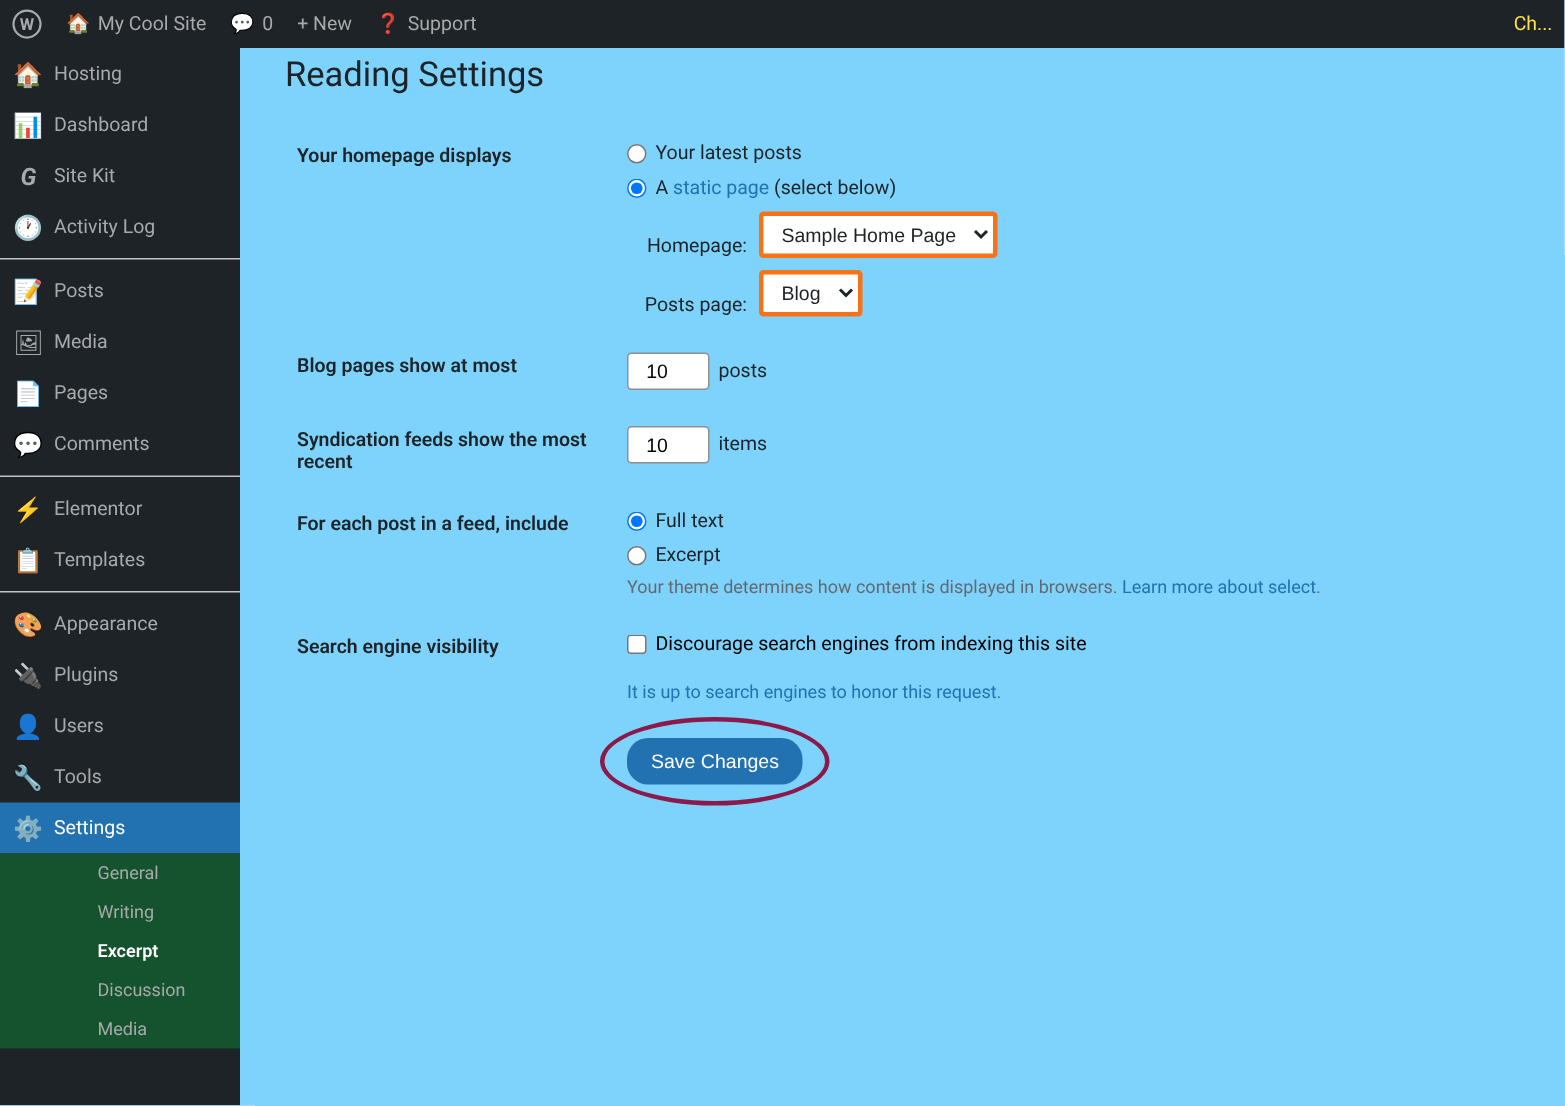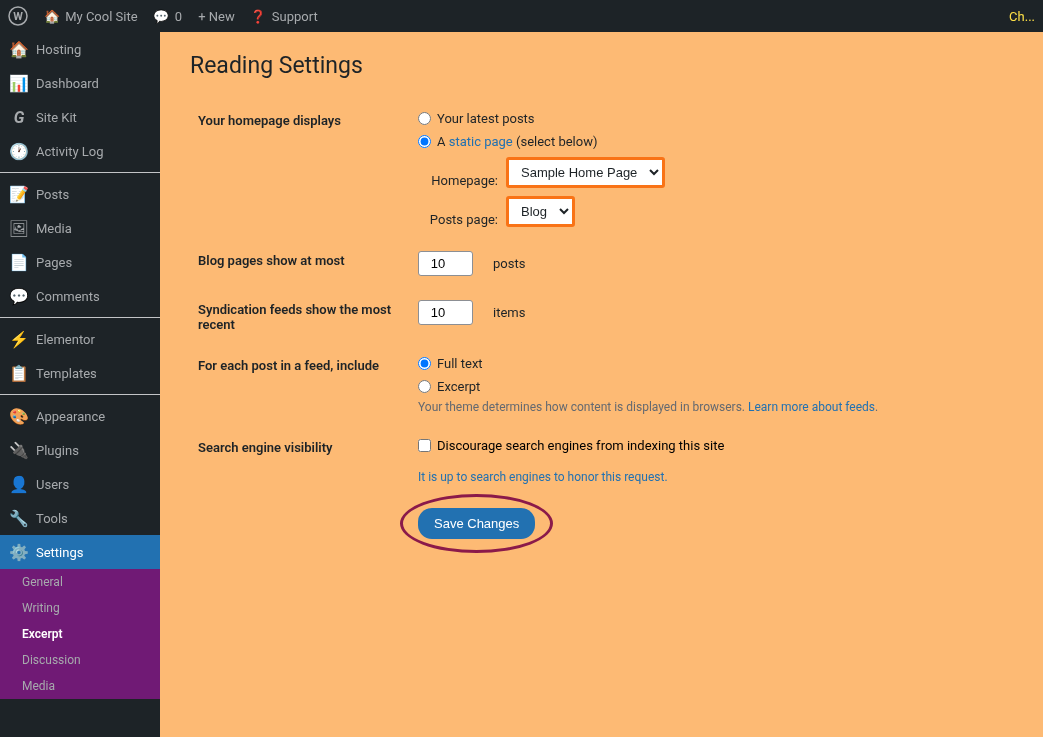--- a/index.html
+++ b/index.html
@@ -12,46 +12,46 @@
     .topbar-right { margin-left: auto; color: #fde047; font-size: 13px; }
 
     
     .main-layout { display: flex; flex: 1; overflow: hidden; }
 
     
     .sidebar { width: 160px; background: #1d2327; color: #a7aaad; flex-shrink: 0; overflow-y: auto; }
     .sidebar-item { display: flex; align-items: center; gap: 8px; padding: 8px 10px; cursor: pointer; font-size: 13px; color: #a7aaad; white-space: nowrap; }
     .sidebar-item.active { background: #2271b1; color: #fff; }
     .sidebar-icon { width: 18px; height: 18px; flex-shrink: 0; display: flex; align-items: center; justify-content: center; font-size: 16px; }
-    .sidebar-submenu { background: #701a75; }
+    .sidebar-submenu { background: #14532d; padding-left: 43px; }
     .sidebar-submenu .sub-item { padding: 6px 10px 6px 22px; color: #a7aaad; cursor: pointer; font-size: 12px; }
     .sidebar-submenu .sub-item.active { color: #fff; font-weight: 600; }
 
     
-    .content { flex: 1; padding: 20px 30px; overflow-y: auto; background: #fdba74; }
+    .content { flex: 1; padding: 4px 30px; overflow-y: auto; background: #7dd3fc; }
 
     .page-title { font-size: 23px; font-weight: 400; color: #1d2327; margin-bottom: 20px; }
 
     .settings-table { width: 100%; border-collapse: collapse; }
     .settings-table tr { vertical-align: top; }
     .settings-table td { padding: 12px 8px; }
     .settings-table .label-cell { width: 220px; font-weight: 600; color: #1d2327; padding-top: 14px; }
     .settings-table .value-cell { }
 
     .radio-group { display: flex; flex-direction: column; gap: 8px; }
     .radio-row { display: flex; align-items: center; gap: 6px; }
     .radio-row input[type="radio"] { margin: 0; }
     .radio-row label { color: #1d2327; }
 
     .dropdown-row { display: flex; align-items: flex-end; gap: 8px; margin-top: 8px; }
     .dropdown-row label { color: #1d2327; min-width: 80px; text-align: right; }
     .dropdown-select { padding: 4px 8px; border: 3px solid #f97316; border-radius: 3px; background: #fff; font-size: 13px; color: #1d2327; }
 
     .number-input { width: 55px; padding: 4px 6px; border: 1px solid #8c8f94; border-radius: 3px; font-size: 13px; text-align: center; }
-    .inline-row { display: flex; align-items: center; gap: 20px; }
+    .inline-row { display: flex; align-items: center; gap: 6px; }
     .inline-text { color: #1d2327; }
 
     .link { color: #2271b1; text-decoration: none; margin-top: 46px; }
 
     .note-text { color: #646970; font-size: 12px; margin-top: 6px; }
     .warning-text { color: #2271b1; font-size: 12px; margin-top: 17px; }
 
     .checkbox-row { display: flex; align-items: center; gap: 6px; }
 
     .divider { border: none; border-top: 1px solid #c3c4c7; margin: 4px 0; }
@@ -261,21 +261,21 @@
               <input type="radio" name="feed_type" id="full_text" value="full" checked="" style="">
               <label for="full_text">Full text</label>
             </div>
             <div class="radio-row">
               <input type="radio" name="feed_type" id="excerpt" value="excerpt" style="">
               <label for="excerpt">Excerpt</label>
             </div>
           </div>
           <div class="note-text">
             <span>Your theme determines how content is displayed in browsers.</span>
-            <a href="#" class="link">Learn more about feeds</a><span>.</span>
+            <a href="#" class="link">Learn more about select</a><span>.</span>
           </div>
         </td>
       </tr>
 
       <tr>
         <td class="label-cell">
           <span>Search engine visibility</span>
         </td>
         <td class="value-cell">
           <div class="checkbox-row">

